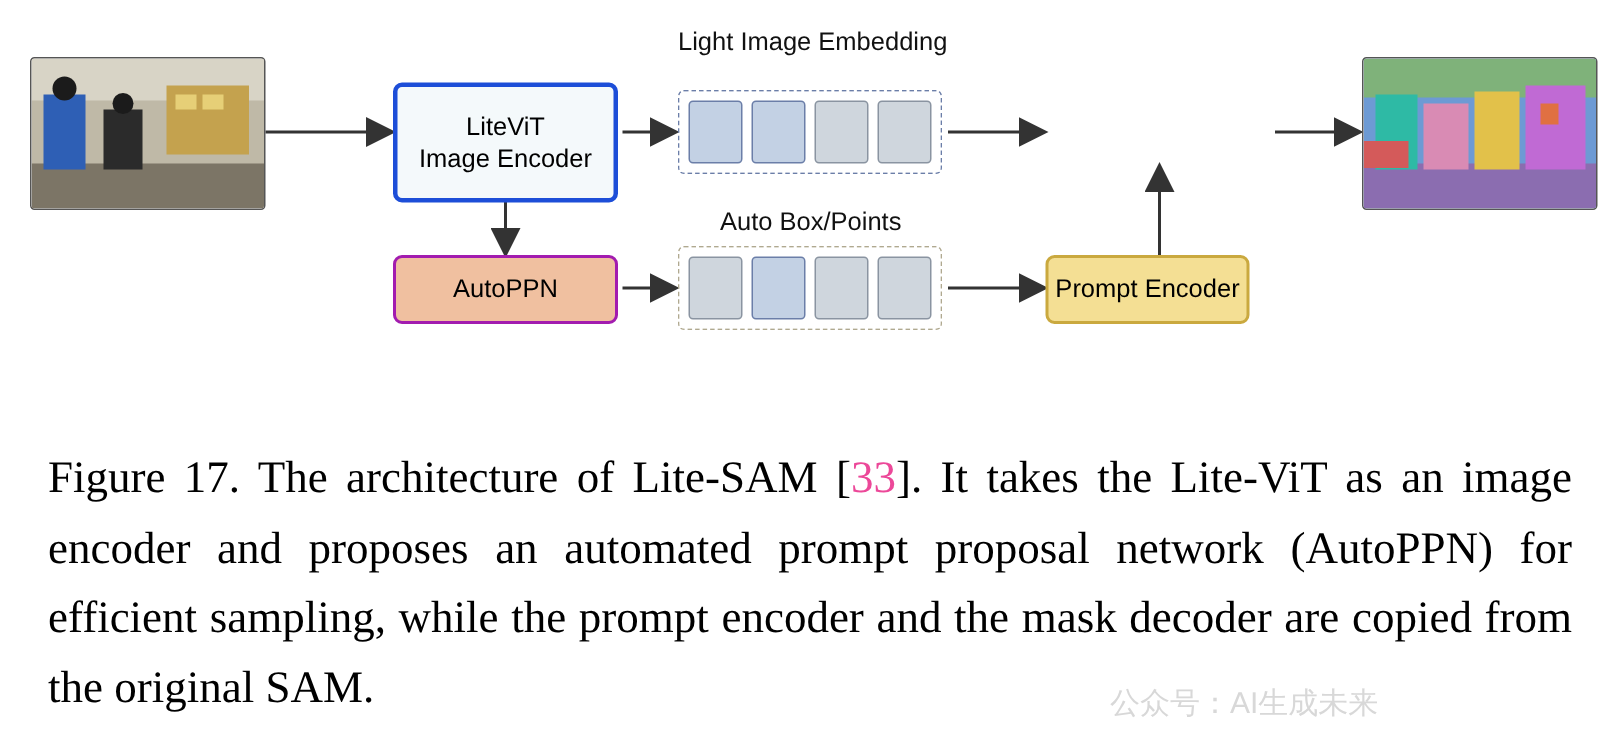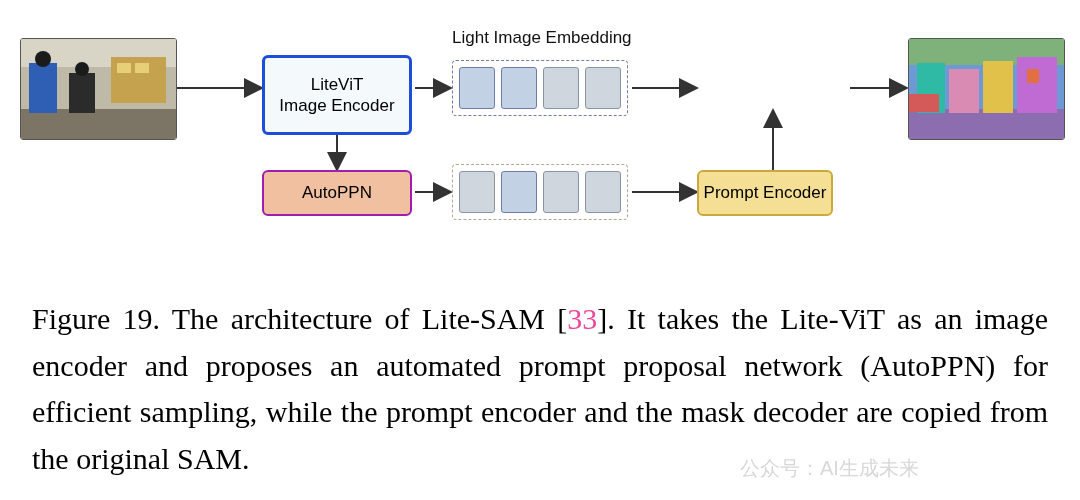--- a/index.html
+++ b/index.html
@@ -55,21 +55,21 @@
       <circle cx="61" cy="30" r="7" fill="#1b1b1b"></circle>
       <rect x="90" y="18" width="55" height="46" fill="#c4a24e"></rect>
       <rect x="96" y="24" width="14" height="10" fill="#e6cf77"></rect>
       <rect x="114" y="24" width="14" height="10" fill="#e6cf77"></rect>
     </svg>
   </div>
 
   <div class="box" style="left:262px;top:55px;width:150px;height:80px;background:#f4f9fb;border:3px solid #1d4ed8;white-space:pre-line">LiteViT
 Image Encoder</div>
 
-  <div class="lbl" style="left:452px;top:28px">Light Image Embedding</div>
+  <div class="lbl" style="left:452px;top:18px">Light Image Embedding</div>
 
   <div class="tiles" style="left:452px;top:60px">
     <div class="t" style="background:#c3d1e4;border:1px solid #6b7ea8"></div>
     <div class="t" style="background:#c3d1e4;border:1px solid #6b7ea8"></div>
     <div class="t" style="background:#cfd6dd;border:1px solid #8a94a1"></div>
     <div class="t" style="background:#cfd6dd;border:1px solid #8a94a1"></div>
   </div>
 
 
   <div class="imgbox" style="left:908px;top:38px;width:155px;height:100px">
@@ -81,29 +81,30 @@
       <rect x="40" y="30" width="30" height="44" fill="#d98bb4"></rect>
       <rect x="74" y="22" width="30" height="52" fill="#e2c14a"></rect>
       <rect x="108" y="18" width="40" height="56" fill="#c06ad4"></rect>
       <rect x="118" y="30" width="12" height="14" fill="#e07042"></rect>
       <rect x="0" y="55" width="30" height="18" fill="#d45a5a"></rect>
     </svg>
   </div>
 
   <div class="box" style="left:262px;top:170px;width:150px;height:46px;background:#f0c0a0;border:2px solid #a21caf">AutoPPN</div>
 
+  <div class="lbl" style="left:480px;top:138px">Auto Box/Points</div>
 
   <div class="tiles" style="left:452px;top:164px;border-color:#b0a990">
     <div class="t" style="background:#cfd6dd;border:1px solid #8a94a1"></div>
     <div class="t" style="background:#c3d1e4;border:1px solid #6b7ea8"></div>
     <div class="t" style="background:#cfd6dd;border:1px solid #8a94a1"></div>
     <div class="t" style="background:#cfd6dd;border:1px solid #8a94a1"></div>
   </div>
 
   <div class="box" style="left:697px;top:170px;width:136px;height:46px;background:#f4df94;border:2px solid #caa93f">Prompt Encoder</div>
 
 </div>
 
 <div class="cap">
-  <span>Figure 19.</span><span>  The architecture of Lite-SAM [</span><span class="refnum">33</span><span>].  It takes the Lite-ViT as an image encoder and proposes an automated prompt proposal network (AutoPPN) for efficient sampling, while the prompt encoder and the mask decoder are copied from the original SAM.</span>
+  <span>Figure 17.</span><span>  The architecture of Lite-SAM [</span><span class="refnum">33</span><span>].  It takes the Lite-ViT as an image encoder and proposes an automated prompt proposal network (AutoPPN) for efficient sampling, while the prompt encoder and the mask decoder are copied from the original SAM.</span>
 </div>
 
 <div class="lbl" style="left:740px;top:455px;font-size:20px;color:#d8d8d8;font-family:Arial,sans-serif">公众号：AI生成未来</div>
 
 </body></html>

